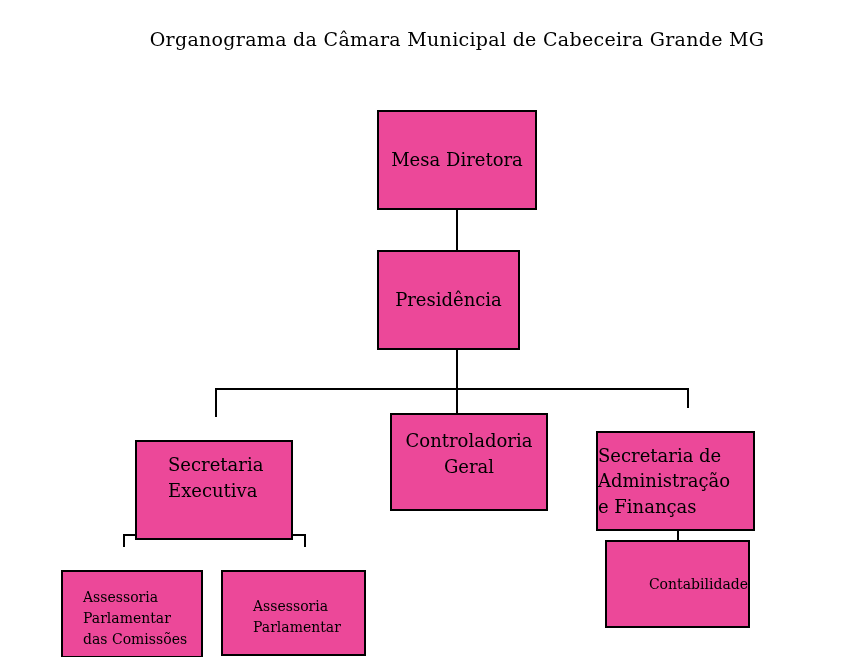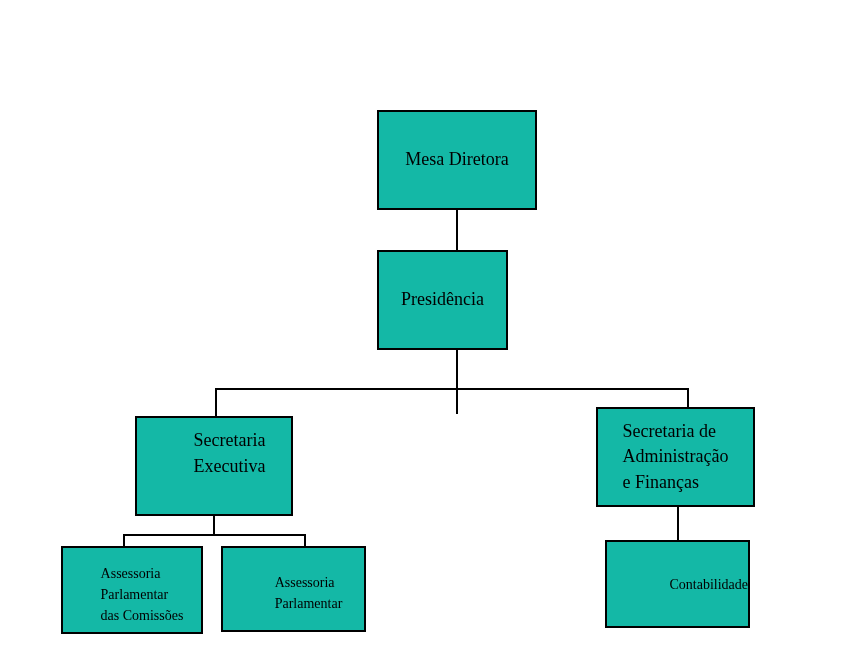--- a/index.html
+++ b/index.html
@@ -24,38 +24,38 @@
     margin: 0;
     font-size: 19px;
     font-weight: normal;
     letter-spacing: 0.3px;
     white-space: nowrap;
   }
   .box {
     position: absolute;
     box-sizing: border-box;
     border: 2px solid #000000;
-    background: #14b8a6;
+    background: #ec4899;
     display: flex;
     align-items: center;
     justify-content: center;
     font-size: 18px;
     line-height: 1.42;
     text-align: center;
-    font-family: Liberation Serif, serif;
   }
   .box .box-label { white-space: pre-line; }
   .align-left {
-    justify-content: center;
+    justify-content: flex-start;
     text-align: left;
+    margin-top: 24px;
   }
   .small { font-size: 14px; line-height: 1.5; }
 
   .b-mesa   { left: 377px; top: 110px; width: 160px; height: 100px; }
-  .b-pres   { left: 377px; top: 250px; width: 131px; height: 100px; }
+  .b-pres   { left: 377px; top: 250px; width: 143px; height: 100px; }
   .b-secexec{ left: 135px; top: 416px; width: 158px; height: 100px; padding-left: 31px; padding-bottom: 24px; }
   .b-contrl { left: 390px; top: 413px; width: 158px; height: 98px;  padding-bottom: 16px; }
   .b-admin  { left: 596px; top: 407px; width: 159px; height: 100px; }
   .b-asscom { left: 61px;  top: 546px; width: 142px; height: 88px;  padding-left: 20px; padding-top: 8px; }
   .b-asspar { left: 221px; top: 546px; width: 145px; height: 86px;  padding-left: 30px; padding-top: 8px; }
   .b-cont   { left: 605px; top: 540px; width: 145px; height: 88px; justify-content: flex-end; }
 
   .line {
     position: absolute;
     background: #000000;
@@ -70,20 +70,21 @@
   .l-rail3          { left: 123px; top: 534px; width: 183px; height: 2px;  }
   .l-drop-asscom    { left: 123px; top: 534px; width: 2px;   height: 13px; }
   .l-drop-asspar    { left: 304px; top: 534px; width: 2px;   height: 13px; }
   .l-admin-cont     { left: 677px; top: 506px; width: 2px;   height: 35px; }
 </style>
 </head>
 <body>
 
 <div class="stage">
 
+  <h1 class="title">Organograma da Câmara Municipal de Cabeceira Grande MG</h1>
 
   <div class="line l-mesa-pres"></div>
   <div class="line l-pres-stem"></div>
   <div class="line l-rail2"></div>
   <div class="line l-drop-secexec"></div>
   <div class="line l-drop-contrl"></div>
   <div class="line l-drop-admin"></div>
   <div class="line l-secexec-stem"></div>
   <div class="line l-rail3"></div>
   <div class="line l-drop-asscom"></div>
@@ -96,20 +97,24 @@
 
   <div class="box b-pres">
     <span class="box-label">Presidência</span>
   </div>
 
   <div class="box b-secexec align-left">
     <span class="box-label">Secretaria
 Executiva</span>
   </div>
 
+  <div class="box b-contrl">
+    <span class="box-label">Controladoria
+Geral</span>
+  </div>
 
   <div class="box b-admin align-left">
     <span class="box-label">Secretaria de
 Administração
 e Finanças</span>
   </div>
 
   <div class="box b-asscom small align-left">
     <span class="box-label">Assessoria
 Parlamentar

